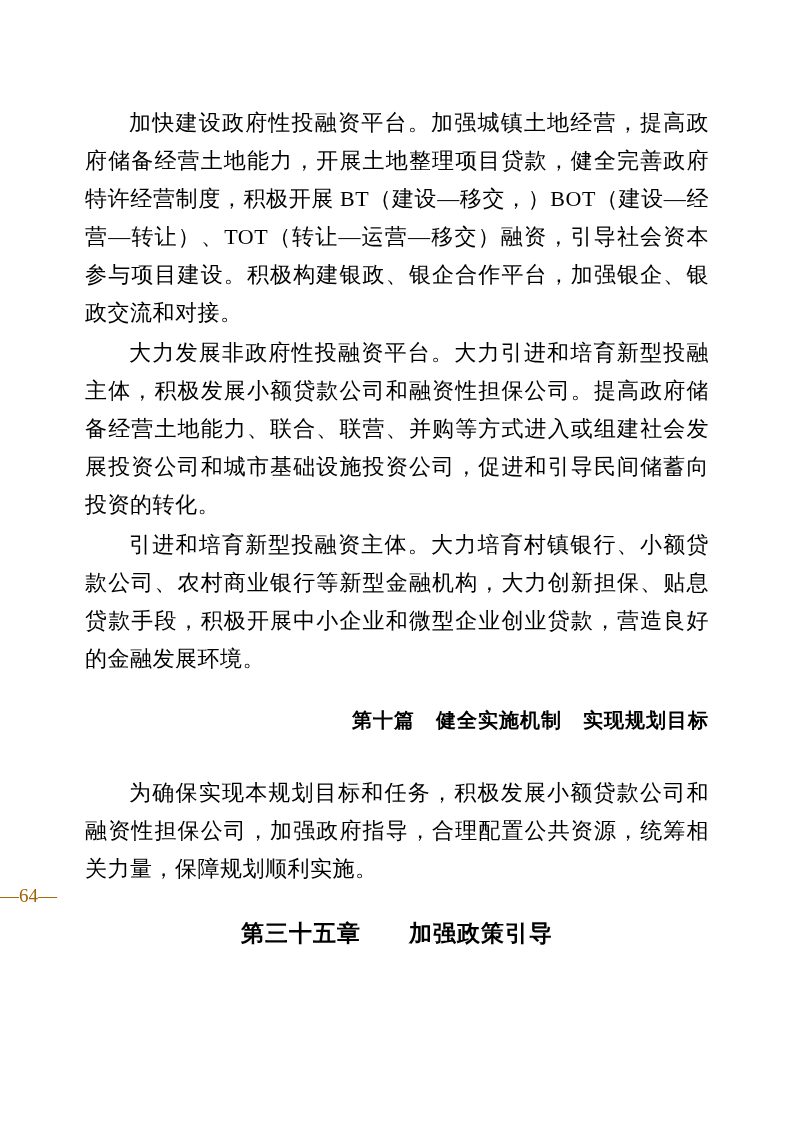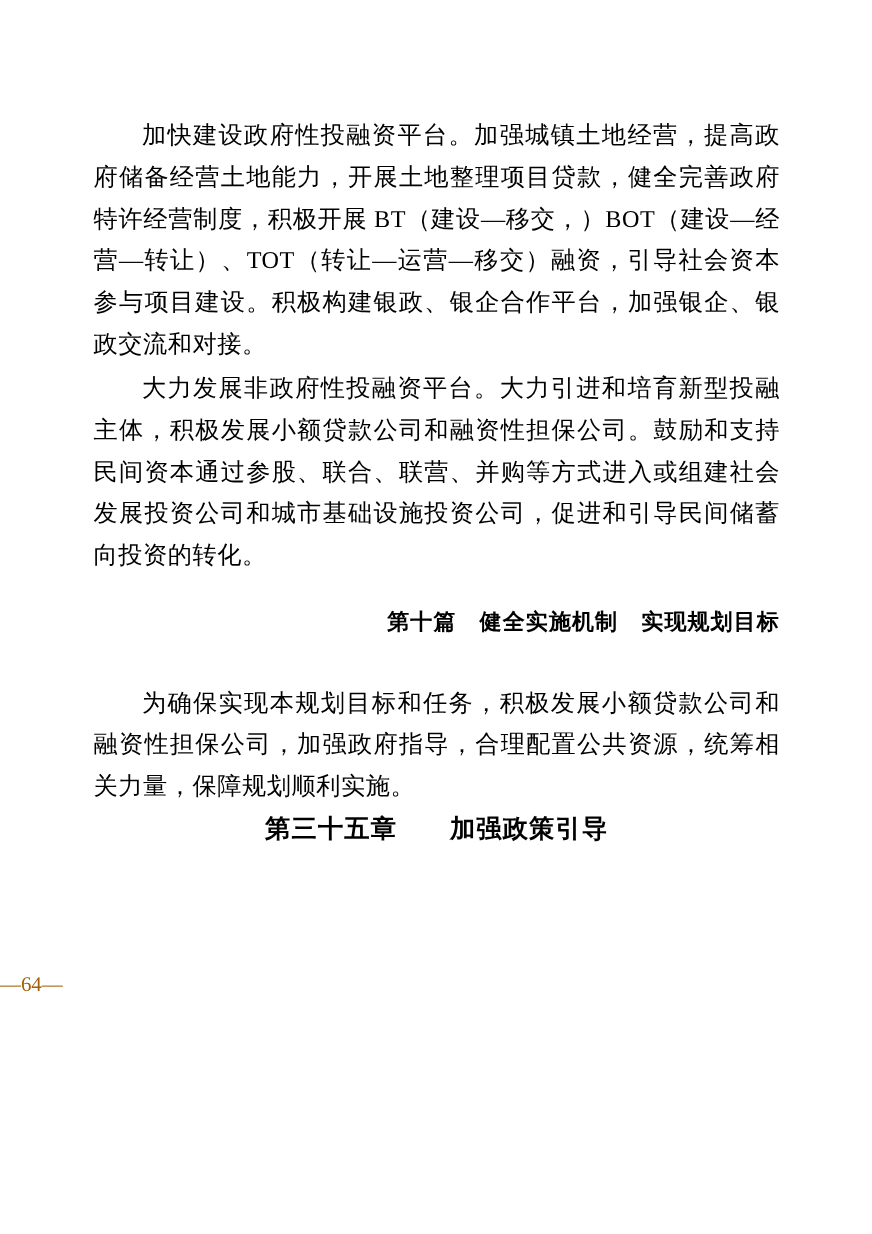--- a/index.html
+++ b/index.html
@@ -39,27 +39,27 @@
   .part-heading {
     margin: 20px 0 32px 0;
     font-size: 20px;
     line-height: 44px;
     font-weight: bold;
     text-align: right;
     letter-spacing: 1px;
     font-family: "Liberation Serif", "DejaVu Serif", serif;
   }
   .chapter-heading {
-    margin: 4px 0 26px 0;
+    margin: 28px 0 26px 0;
     font-size: 23px;
     line-height: 34px;
     font-weight: bold;
     text-align: center;
     letter-spacing: 1px;
-    font-family: Liberation Mono, monospace;
+    font-family: Liberation Sans, sans-serif;
   }
   .lead-bold {
     font-weight: bold;
     letter-spacing: 1px;
   }
   .page-number {
     position: absolute;
     left: 0;
     right: 0;
     bottom: 58px;
@@ -71,22 +71,23 @@
   }
 </style>
 </head>
 <body>
 
 <div class="page">
   <div class="content">
 
     <p class="body-para">加快建设政府性投融资平台。加强城镇土地经营，提高政府储备经营土地能力，开展土地整理项目贷款，健全完善政府特许经营制度，积极开展 BT（建设—移交，）BOT（建设—经营—转让）、TOT（转让—运营—移交）融资，引导社会资本参与项目建设。积极构建银政、银企合作平台，加强银企、银政交流和对接。</p>
 
-    <p class="body-para">大力发展非政府性投融资平台。大力引进和培育新型投融主体，积极发展小额贷款公司和融资性担保公司。鼓励和支持民间资本通过参股、联合、联营、并购等方式进入或组建社会发展投资公司和城市基础设施投资公司，促进和引导民间储蓄向投资的转化。</p>
+    <p class="body-para">大力发展非政府性投融资平台。大力引进和培育新型投融主体，积极发展小额贷款公司和融资性担保公司。提高政府储备经营土地能力、联合、联营、并购等方式进入或组建社会发展投资公司和城市基础设施投资公司，促进和引导民间储蓄向投资的转化。</p>
 
+    <p class="body-para">引进和培育新型投融资主体。大力培育村镇银行、小额贷款公司、农村商业银行等新型金融机构，大力创新担保、贴息贷款手段，积极开展中小企业和微型企业创业贷款，营造良好的金融发展环境。</p>
 
     <h1 class="part-heading">第十篇　健全实施机制　实现规划目标</h1>
 
     <p class="body-para">为确保实现本规划目标和任务，积极发展小额贷款公司和融资性担保公司，加强政府指导，合理配置公共资源，统筹相关力量，保障规划顺利实施。</p>
 
     <h2 class="chapter-heading">第三十五章　　加强政策引导</h2>
 
 
   </div>
 

